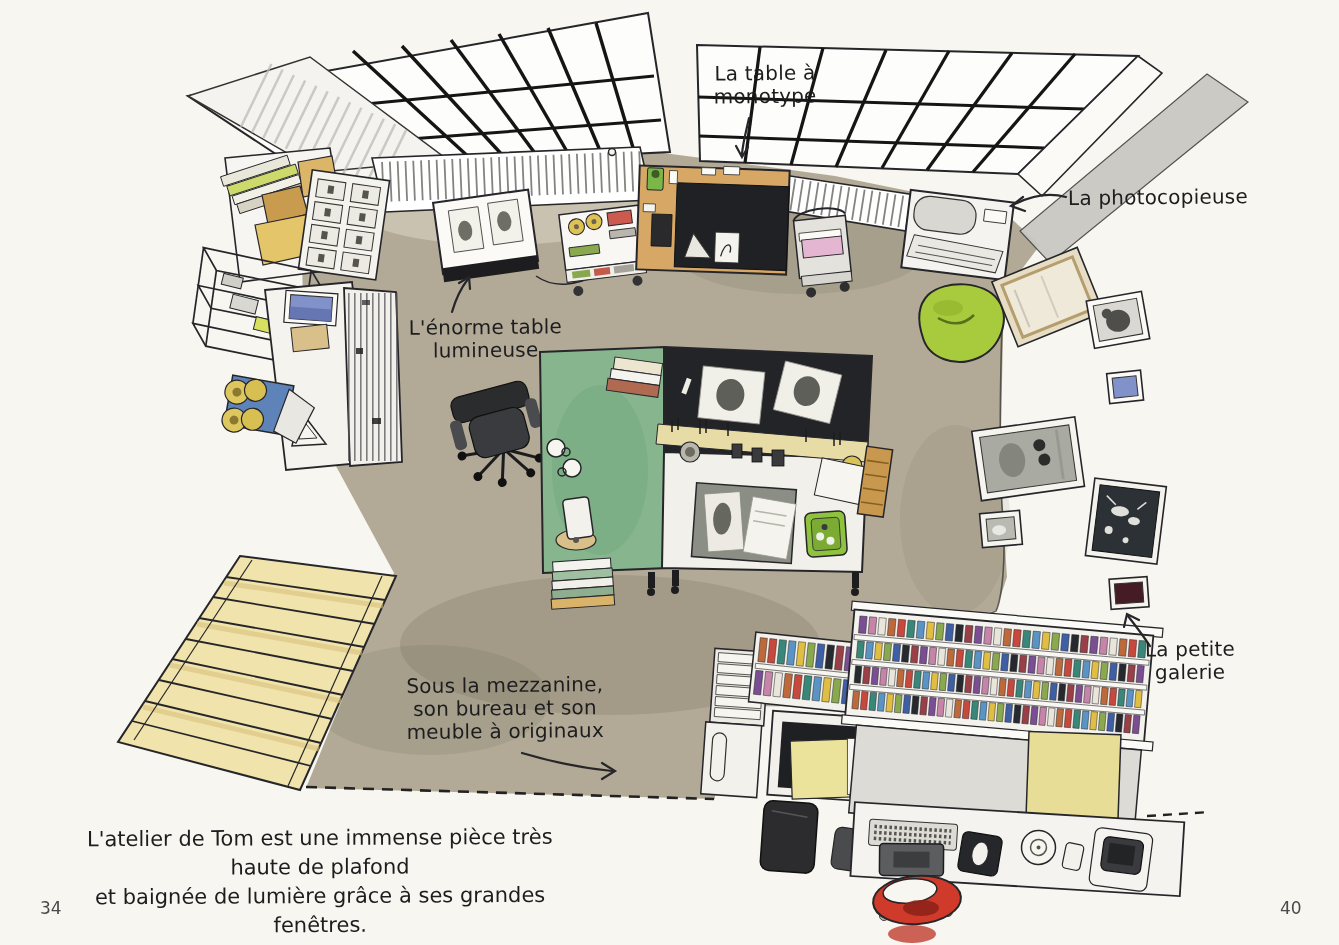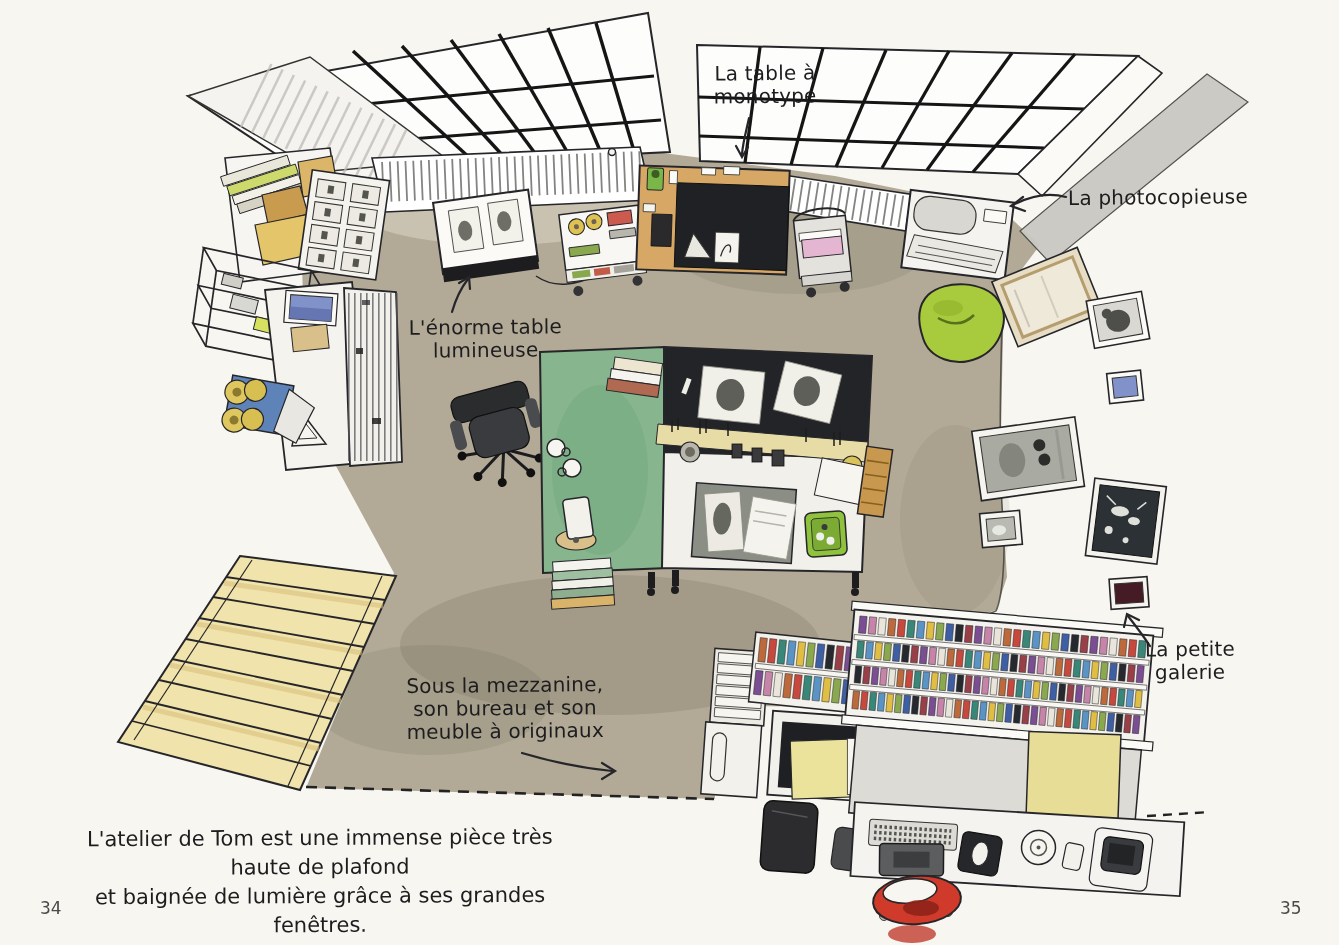--- a/index.html
+++ b/index.html
@@ -661,14 +661,14 @@
     <div>son bureau et son</div>
     <div>meuble à originaux</div>
   </div>
 
   <div class="caption" style="left:60px;top:824px;width:520px">
     <div>L'atelier de Tom est une immense pièce très haute de plafond</div>
     <div>et baignée de lumière grâce à ses grandes fenêtres.</div>
   </div>
 
   <div class="pagenum" style="left:40px;top:898px">34</div>
-  <div class="pagenum" style="left:1280px;top:898px">35</div>
+  <div class="pagenum" style="left:1280px;top:898px">40</div>
 </div>
 
 </body></html>

